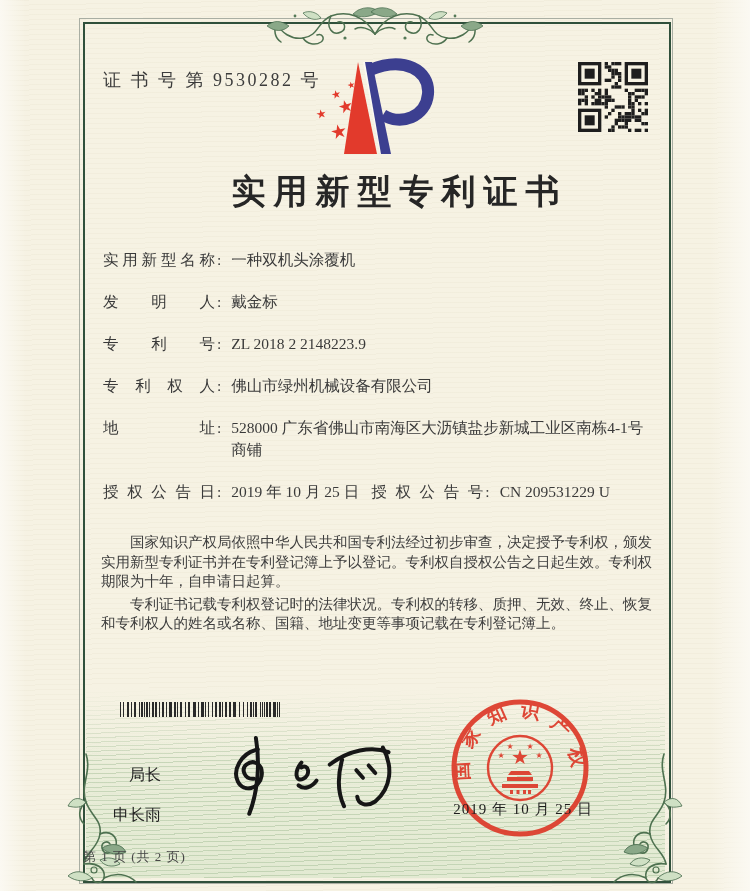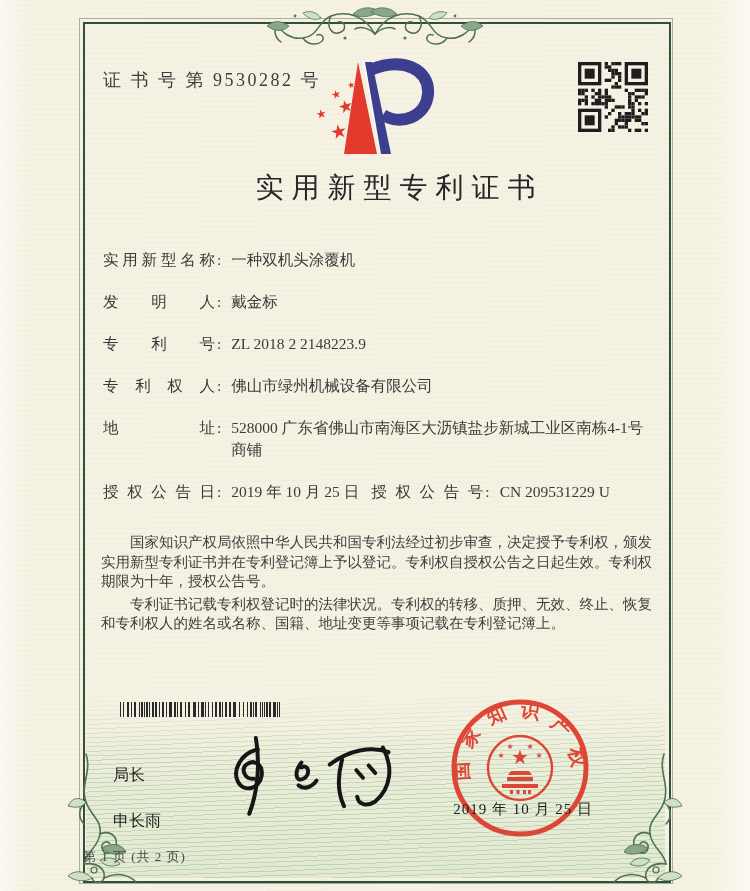--- a/index.html
+++ b/index.html
@@ -34,21 +34,21 @@
       linear-gradient(to bottom, rgba(226,237,215,0.15) 0%, rgba(219,232,205,0.55) 60%, rgba(214,229,200,0.62) 100%);
   }
   .cert-no{
     position:absolute;left:103px;top:68px;
     font-size:18px;letter-spacing:2.5px;color:#3c3c3c;
   }
   .logo{position:absolute;left:300px;top:56px;width:150px;height:106px;}
   .qr{position:absolute;left:578px;top:62px;width:70px;height:70px;}
   .title{
     position:absolute;left:83px;top:169px;width:625px;
-    text-align:center;font-size:28px;font-weight:400;color:#262626;
+    text-align:center;font-size:34px;font-weight:700;color:#262626;
     letter-spacing:8px;text-indent:8px;
   }
   .fields{position:absolute;left:103px;top:249px;width:560px;font-size:15.5px;color:#3a3a3a;}
   .frow{margin-bottom:20px;line-height:22px;white-space:nowrap;}
   .flabel{
     display:inline-block;width:112px;
     text-align:justify;text-align-last:justify;text-justify:inter-character;
     vertical-align:top;
   }
   .fcolon{margin:0 10px 0 2px;vertical-align:top;}
@@ -57,21 +57,21 @@
   .addr{margin-bottom:20px;}
   .grant .fvalue.gdate{width:140px;}
   .paras{
     position:absolute;left:101px;top:533px;width:556px;
     font-size:14.5px;line-height:19.5px;color:#3e3e3e;
   }
   .paras p{margin:0 0 3px 0;text-indent:2em;}
   .barcode{position:absolute;left:120px;top:702px;width:164px;height:15px;}
   .director{position:absolute;left:113px;top:765px;font-size:16px;color:#222;
     font-family:"Liberation Sans","DejaVu Sans",sans-serif;}
-  .director .dt{margin-bottom:25px;}
+  .director .dt{margin-bottom:19px;text-align:right;}
   .signature{position:absolute;left:218px;top:728px;width:180px;height:92px;}
   .seal{position:absolute;left:450px;top:698px;width:140px;height:140px;opacity:0.93;}
   .seal-date{
     position:absolute;left:443px;top:800px;width:160px;text-align:center;
     font-size:15px;color:#1d1d1d;letter-spacing:1px;
   }
   .footer{
     position:absolute;left:83px;top:848px;width:585px;text-align:left;
     font-size:13px;color:#474747;letter-spacing:1px;
   }
@@ -310,21 +310,21 @@
     </div>
     <div class="frow addr">
       <span class="flabel">地址</span><span class="fcolon">:</span><span class="fvalue">528000 广东省佛山市南海区大沥镇盐步新城工业区南栋4-1号商铺</span>
     </div>
     <div class="frow grant">
       <span class="flabel">授权公告日</span><span class="fcolon">:</span><span class="fvalue gdate">2019 年 10 月 25 日</span><span class="flabel">授权公告号</span><span class="fcolon">:</span><span class="fvalue">CN 209531229 U</span>
     </div>
   </div>
 
   <div class="paras">
-    <p>国家知识产权局依照中华人民共和国专利法经过初步审查，决定授予专利权，颁发实用新型专利证书并在专利登记簿上予以登记。专利权自授权公告之日起生效。专利权期限为十年，授权公告号。</p>
+    <p>国家知识产权局依照中华人民共和国专利法经过初步审查，决定授予专利权，颁发实用新型专利证书并在专利登记簿上予以登记。专利权自授权公告之日起生效。专利权期限为十年，自申请日起算。</p>
     <p>专利证书记载专利权登记时的法律状况。专利权的转移、质押、无效、终止、恢复和专利权人的姓名或名称、国籍、地址变更等事项记载在专利登记簿上。</p>
   </div>
 
   <svg class="barcode" id="barcode-svg" viewBox="0 0 164 15" preserveAspectRatio="none">
       <rect x="0" y="0" width="1" height="15" fill="#2a2a2a"></rect>
       <rect x="3" y="0" width="1" height="15" fill="#2a2a2a"></rect>
       <rect x="7" y="0" width="2" height="15" fill="#2a2a2a"></rect>
       <rect x="11" y="0" width="1" height="15" fill="#2a2a2a"></rect>
       <rect x="14" y="0" width="2" height="15" fill="#2a2a2a"></rect>
       <rect x="19" y="0" width="1" height="15" fill="#2a2a2a"></rect>

